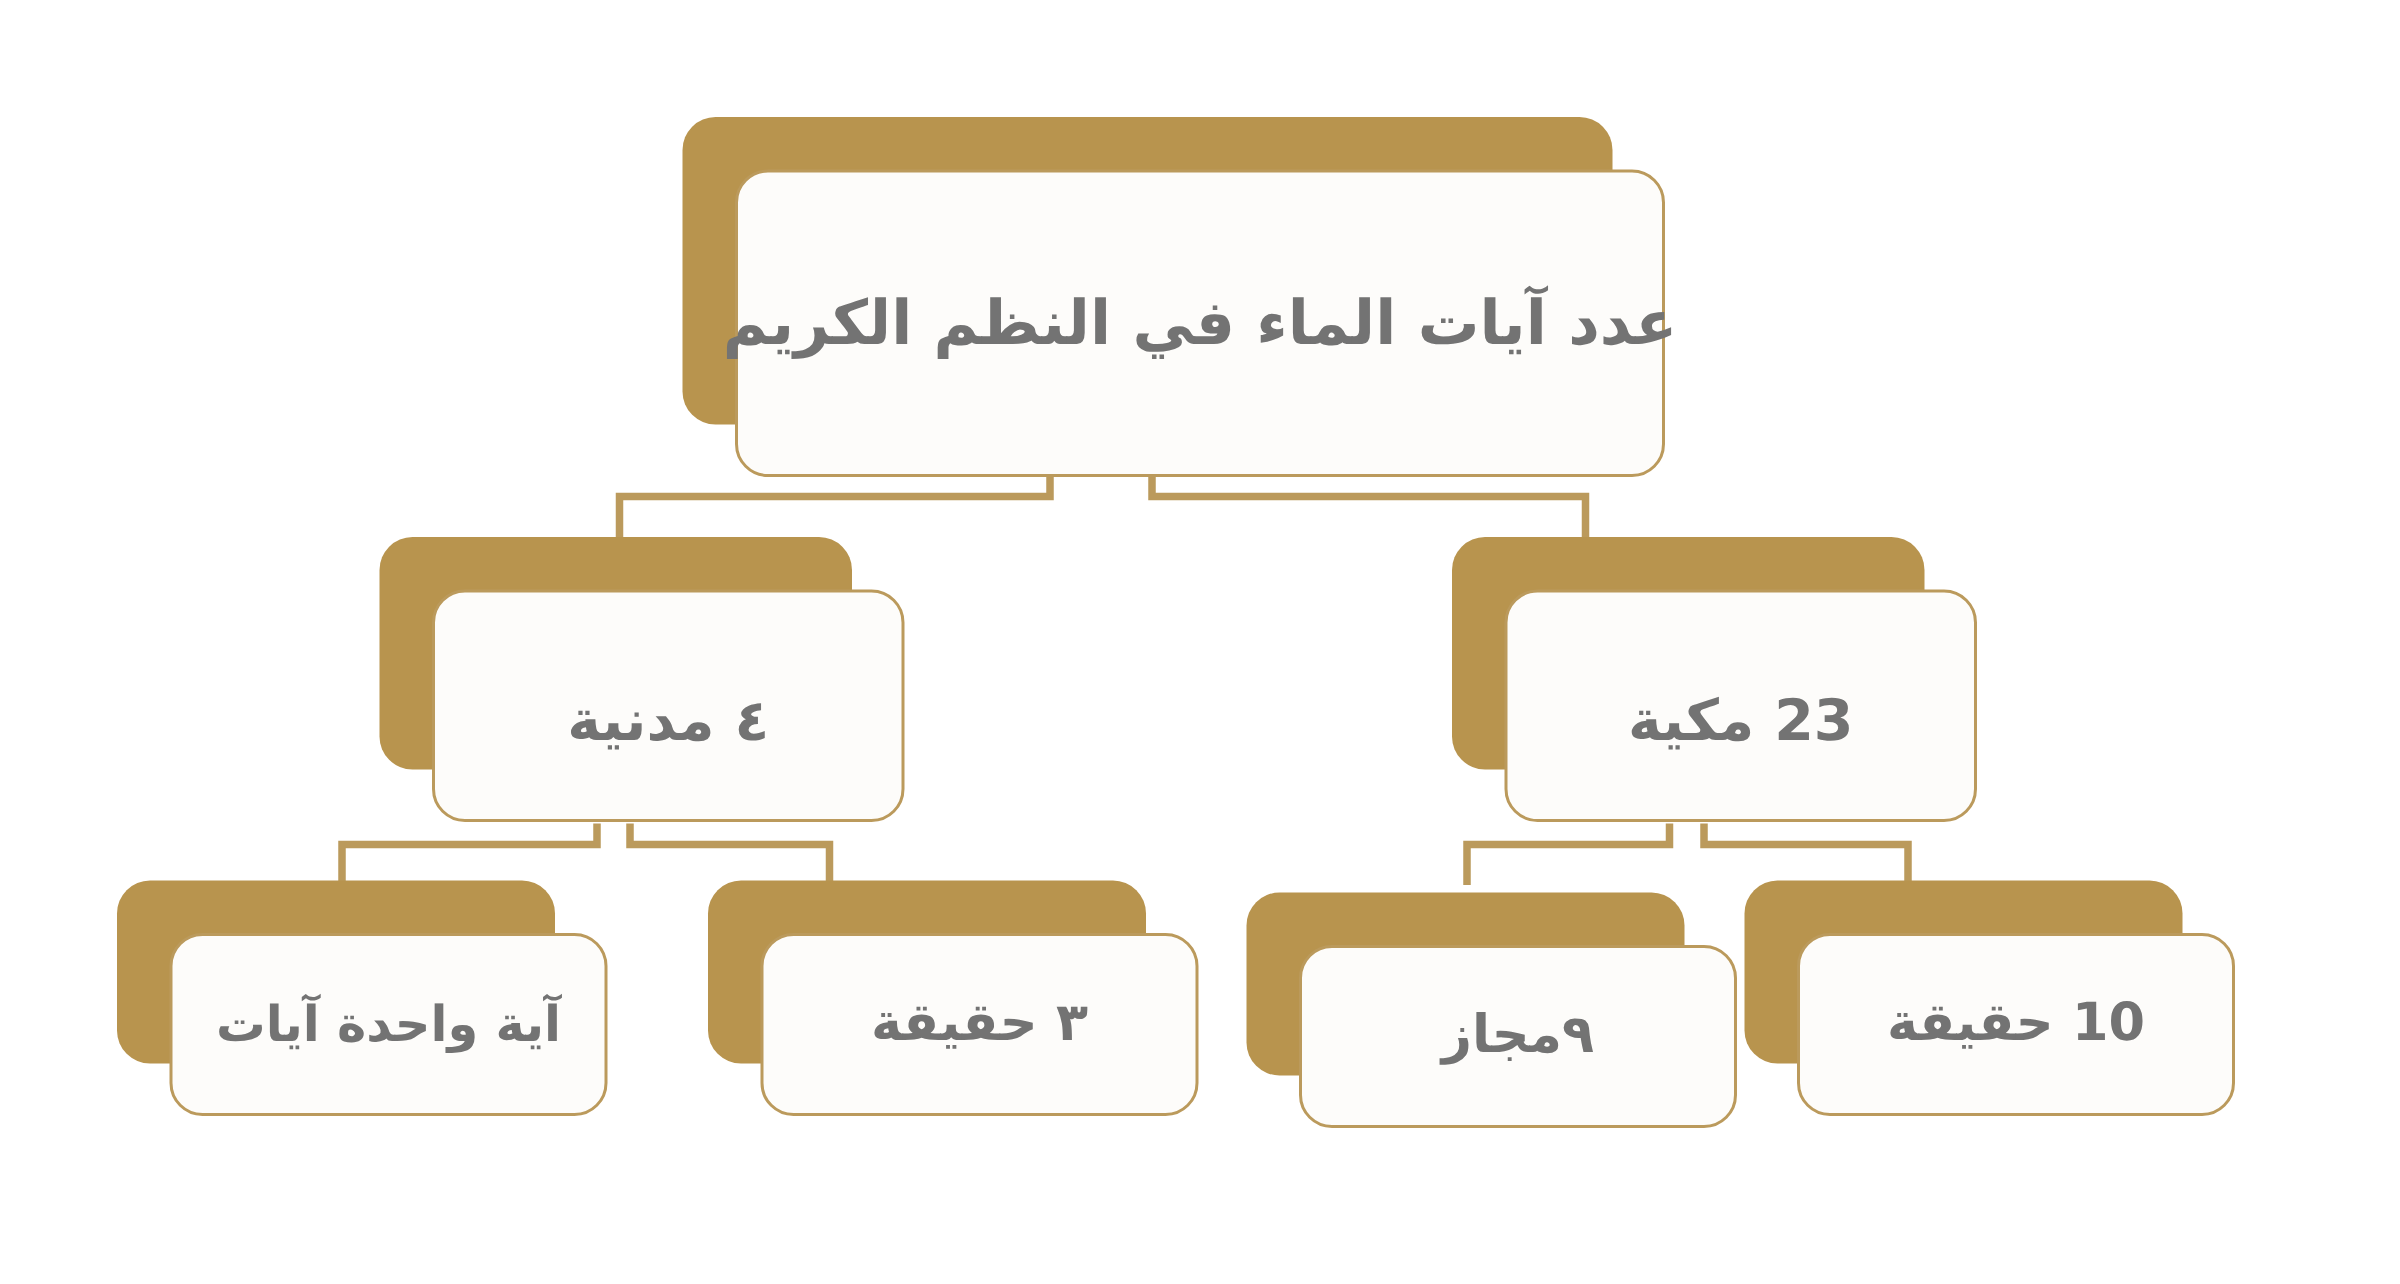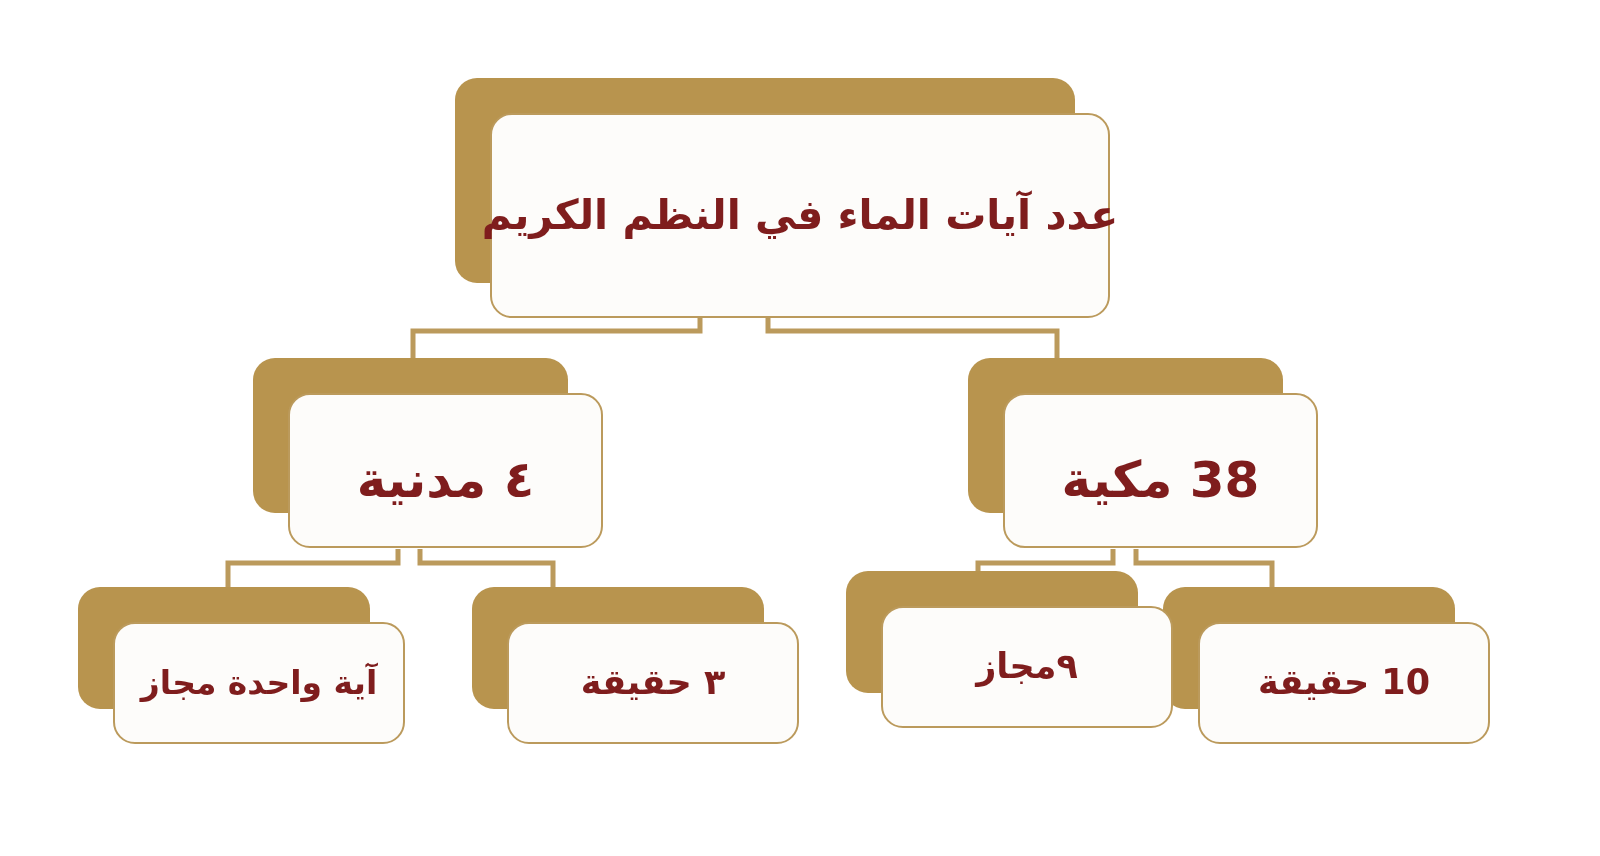--- a/index.html
+++ b/index.html
@@ -51,47 +51,47 @@
     border: 2px solid #bb9a5c;
     border-radius: 22px;
     box-sizing: border-box;
     display: flex;
     align-items: center;
     justify-content: center;
     text-align: center;
     padding: 6px 14px;
   }
   .node-label {
-    color: #7f1d1d;
+    color: #737373;
     font-weight: 700;
     line-height: 1.25;
     letter-spacing: 0.5px;
     direction: rtl;
     white-space: nowrap;
   }
 
   
   
   #node-root { left: 455px; top: 78px; width: 620px; height: 205px; }
   #node-root .node-card { left: 35px; top: 35px; width: 620px; height: 205px; }
   #node-root .node-label { font-size: 41px; }
 
   
   .lvl2 { width: 315px; height: 155px; }
   .lvl2 .node-card { left: 35px; top: 35px; width: 315px; height: 155px; }
-  .lvl2 .node-label { font-size: 50px; margin-top: 20px; }
+  .lvl2 .node-label { font-size: 38px; margin-top: 20px; }
   #node-makki { left: 968px; top: 358px; }
   #node-madani { left: 253px; top: 358px; }
 
   
   .lvl3 { width: 292px; height: 122px; }
   .lvl3 .node-card { left: 35px; top: 35px; width: 292px; height: 122px; }
   .lvl3 .node-label { font-size: 35px; }
   #node-17-haqiqa     { left: 1163px; top: 587px; }
-  #node-9-majaz       { left: 831px;  top: 571px; margin-left: 15px; }
+  #node-9-majaz       { left: 831px;  top: 595px; }
   #node-3-haqiqa      { left: 437px;  top: 587px; margin-left: 35px; }
   #node-1-ayah-majaz  { left: 78px;   top: 587px; }
   #node-1-ayah-majaz .node-label { font-size: 33px; }
 </style>
 </head>
 <body>
 
 <div id="diagram-canvas">
 
   <svg id="connector-layer" viewBox="0 0 1600 856" xmlns="http://www.w3.org/2000/svg">
@@ -114,21 +114,21 @@
   <div class="node" id="node-root">
     <div class="node-shadow"></div>
     <div class="node-card">
       <span class="node-label">عدد آيات الماء في النظم الكريم</span>
     </div>
   </div>
 
   <div class="node lvl2" id="node-makki">
     <div class="node-shadow"></div>
     <div class="node-card">
-      <span class="node-label">38 مكية</span>
+      <span class="node-label">23 مكية</span>
     </div>
   </div>
 
   <div class="node lvl2" id="node-madani">
     <div class="node-shadow"></div>
     <div class="node-card">
       <span class="node-label">٤ مدنية</span>
     </div>
   </div>
 
@@ -149,17 +149,17 @@
   <div class="node lvl3" id="node-3-haqiqa">
     <div class="node-shadow"></div>
     <div class="node-card">
       <span class="node-label">٣ حقيقة</span>
     </div>
   </div>
 
   <div class="node lvl3" id="node-1-ayah-majaz">
     <div class="node-shadow"></div>
     <div class="node-card">
-      <span class="node-label">آية واحدة مجاز</span>
+      <span class="node-label">آية واحدة آيات</span>
     </div>
   </div>
 
 </div>
 
 </body></html>

